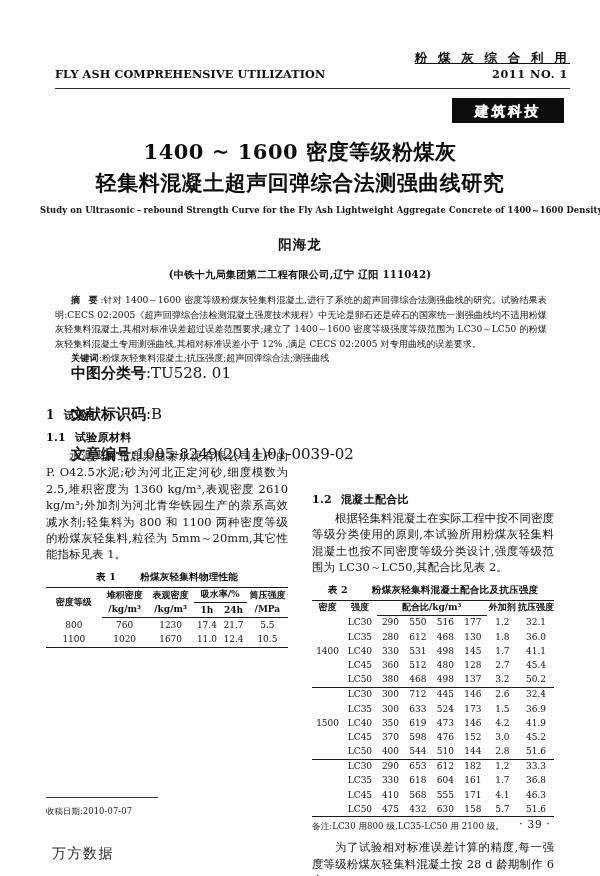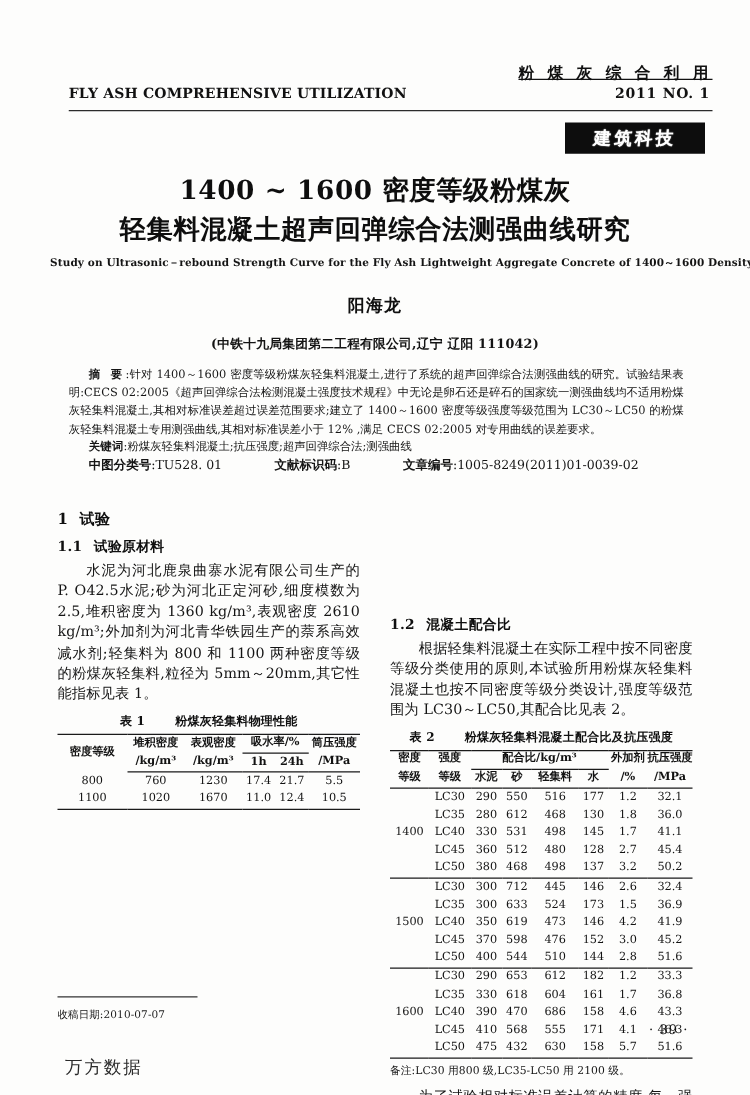--- a/index.html
+++ b/index.html
@@ -184,27 +184,28 @@
     font-family: "DejaVu Serif", "Liberation Serif", serif;
     font-size: 9.1px;
     line-height: 14.6px;
     color: #151515;
     margin: 0;
     text-indent: 16px;
   }
   .kw b { letter-spacing: 0.2px; }
   .clsline {
     font-family: "DejaVu Serif", "Liberation Serif", serif;
-    font-size: 10px;
+    font-size: 15px;
     line-height: 14.6px;
     color: #151515;
     margin: 0;
     text-indent: 16px;
     display: flex;
     gap: 26px;
+    flex-direction: column;
   }
   .clsline b { font-weight: bold; }
 
   
   .col {
     position: absolute;
     top: 398px;
     width: 242px;
   }
   .col-left  { left: 46px; }
@@ -426,30 +427,20 @@
 
     <table class="sci">
       <thead>
         <tr>
           <th class="rule-top" style="width:13%">密度</th>
           <th class="rule-top" style="width:14%">强度</th>
           <th colspan="4" class="rule-top span-underline" style="width:46%">配合比/kg/m³</th>
           <th class="rule-top" style="width:13%">外加剂</th>
           <th class="rule-top" style="width:14%">抗压强度</th>
         </tr>
-        <tr>
-          <th class="rule-mid">等级</th>
-          <th class="rule-mid">等级</th>
-          <th class="rule-mid">水泥</th>
-          <th class="rule-mid">砂</th>
-          <th class="rule-mid">轻集料</th>
-          <th class="rule-mid">水</th>
-          <th class="rule-mid">/%</th>
-          <th class="rule-mid">/MPa</th>
-        </tr>
       </thead>
       <tbody id="t2-body">
           <tr>
             <td></td>
             <td>LC30</td>
             <td>290</td>
             <td>550</td>
             <td>516</td>
             <td>177</td>
             <td>1.2</td>
@@ -559,30 +550,20 @@
             <td></td>
             <td>LC35</td>
             <td>330</td>
             <td>618</td>
             <td>604</td>
             <td>161</td>
             <td>1.7</td>
             <td>36.8</td>
           </tr>
           <tr>
-            <td rowspan="1">1600</td>
-            <td>LC40</td>
-            <td>390</td>
-            <td>470</td>
-            <td>686</td>
-            <td>158</td>
-            <td>4.6</td>
-            <td>43.3</td>
-          </tr>
-          <tr>
             <td></td>
             <td>LC45</td>
             <td>410</td>
             <td>568</td>
             <td>555</td>
             <td>171</td>
             <td>4.1</td>
             <td>46.3</td>
           </tr>
           <tr>

